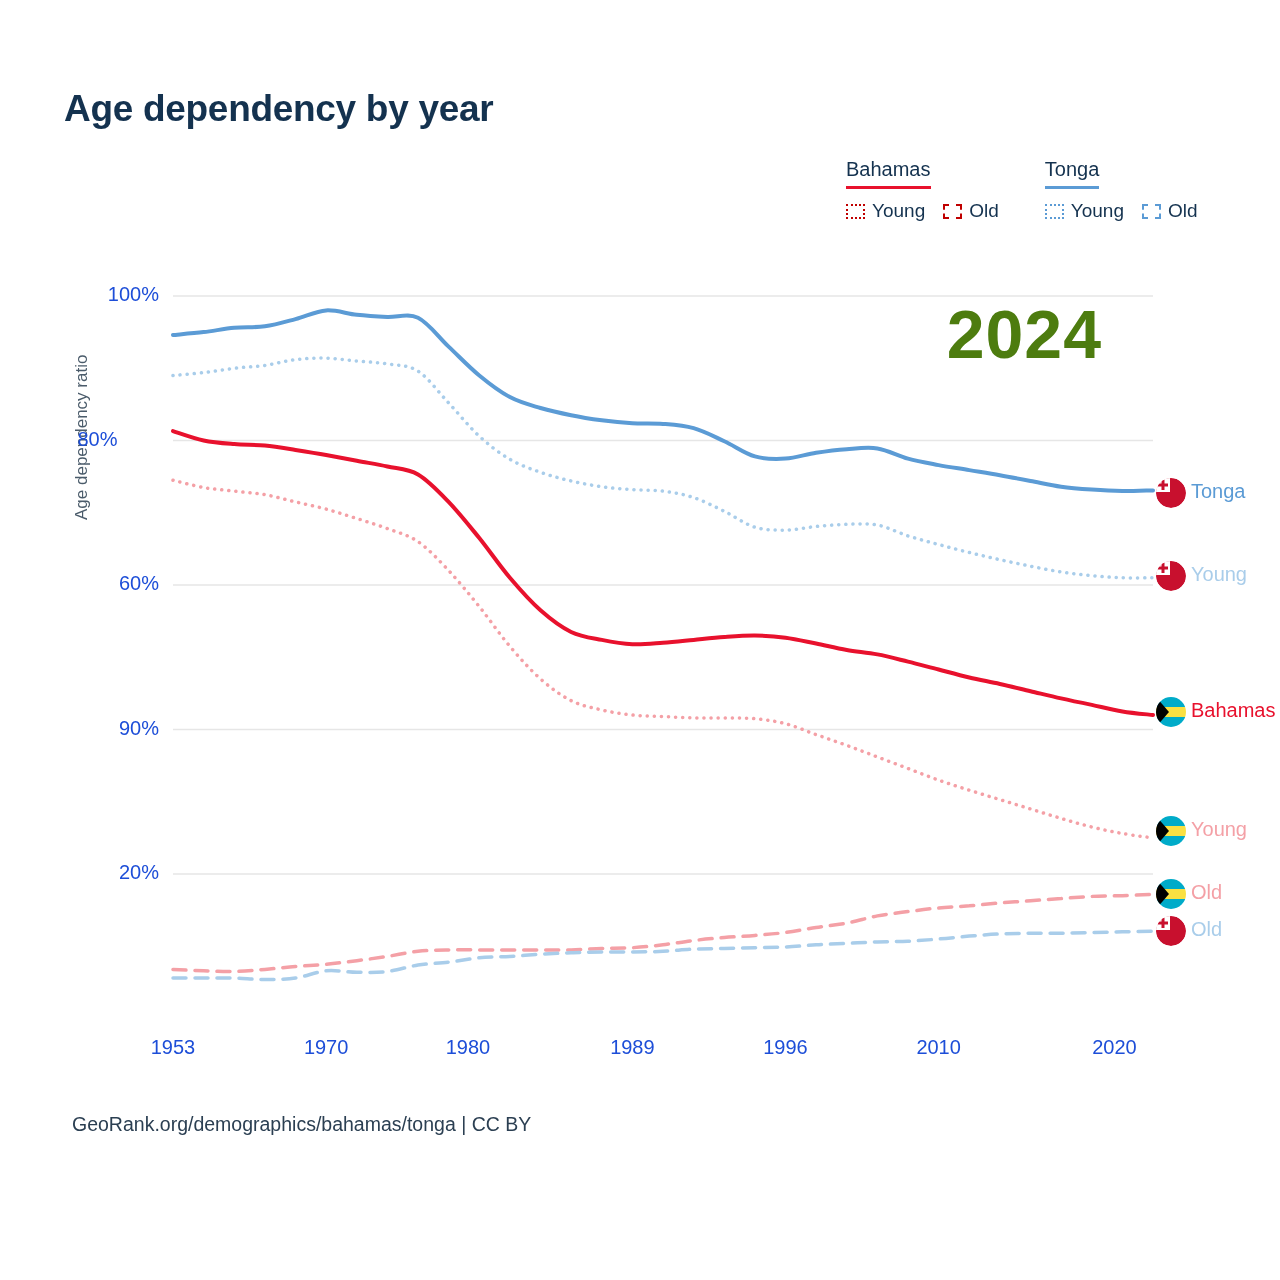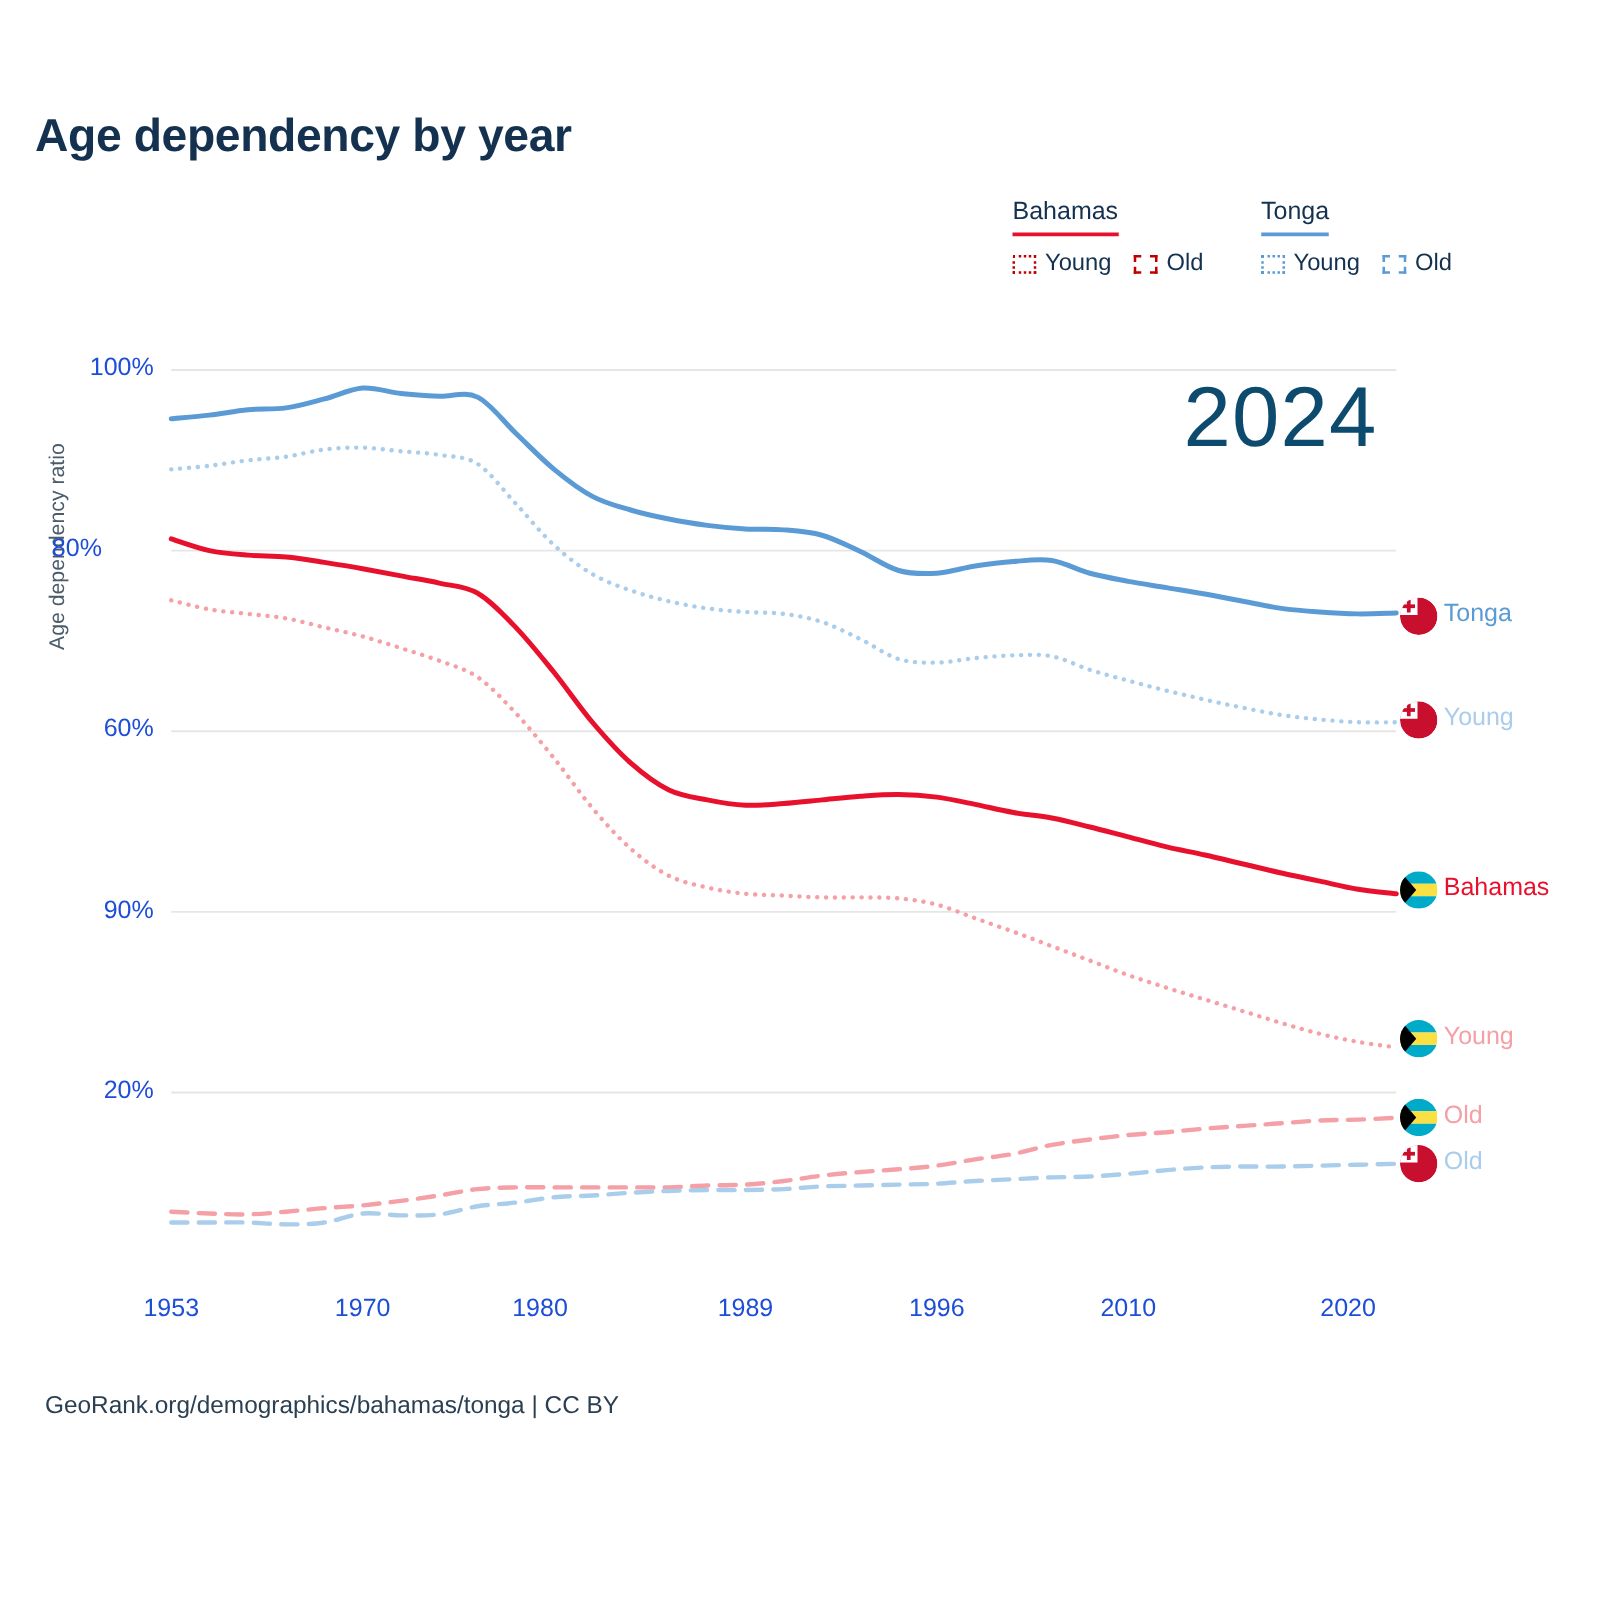--- a/index.html
+++ b/index.html
@@ -11,20 +11,21 @@
     width: 1280px;
     height: 1280px;
     font-family: "Liberation Sans", sans-serif;
     color: #1b3a57;
     position: relative;
     overflow: hidden;
   }
   #chart-root {
     position: absolute;
     inset: 0;
+    margin-left: 36px;
   }
   .title {
     position: absolute;
     left: 28px;
     top: 88px;
     font-size: 37px;
     font-weight: bold;
     color: #14324f;
     letter-spacing: -0.3px;
   }
@@ -75,22 +76,22 @@
   .swatch.dotted-red { border: 2px dotted #c00000; }
   .swatch.dashed-red { border: 2px dashed #c00000; }
   .swatch.dotted-blue { border: 2px dotted #5b9bd5; }
   .swatch.dashed-blue { border: 2px dashed #5b9bd5; }
 
   .year-label {
     position: absolute;
     right: 178px;
     top: 295px;
     font-size: 68px;
-    font-weight: normal;
-    color: #0c4a6e;
+    font-weight: bold;
+    color: #4d7c0f;
     letter-spacing: 1px;
   }
 
   .y-axis-title {
     position: absolute;
     left: 36px;
     top: 520px;
     transform: rotate(-90deg);
     transform-origin: left top;
     font-size: 17px;

